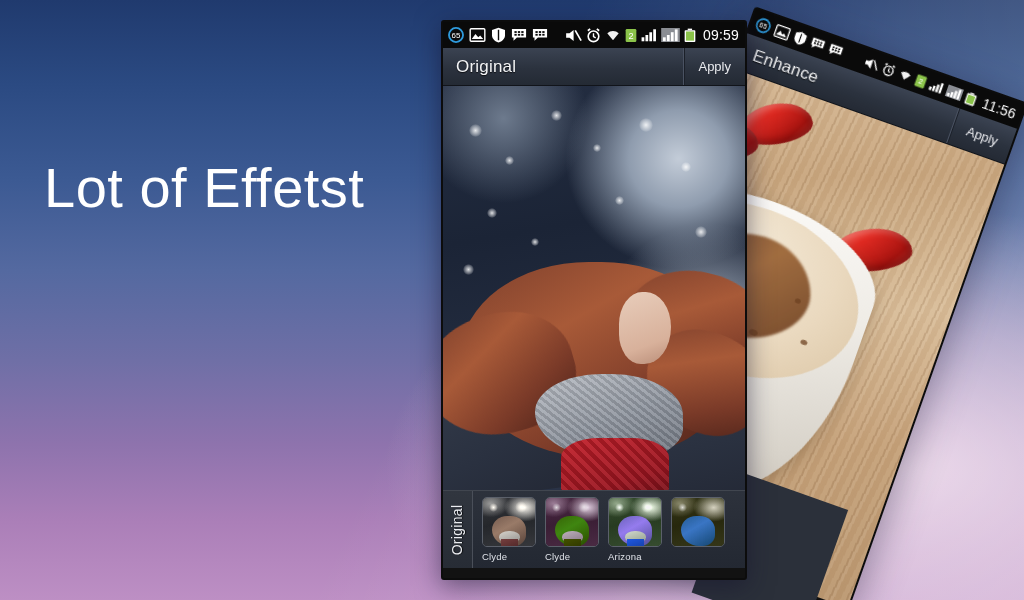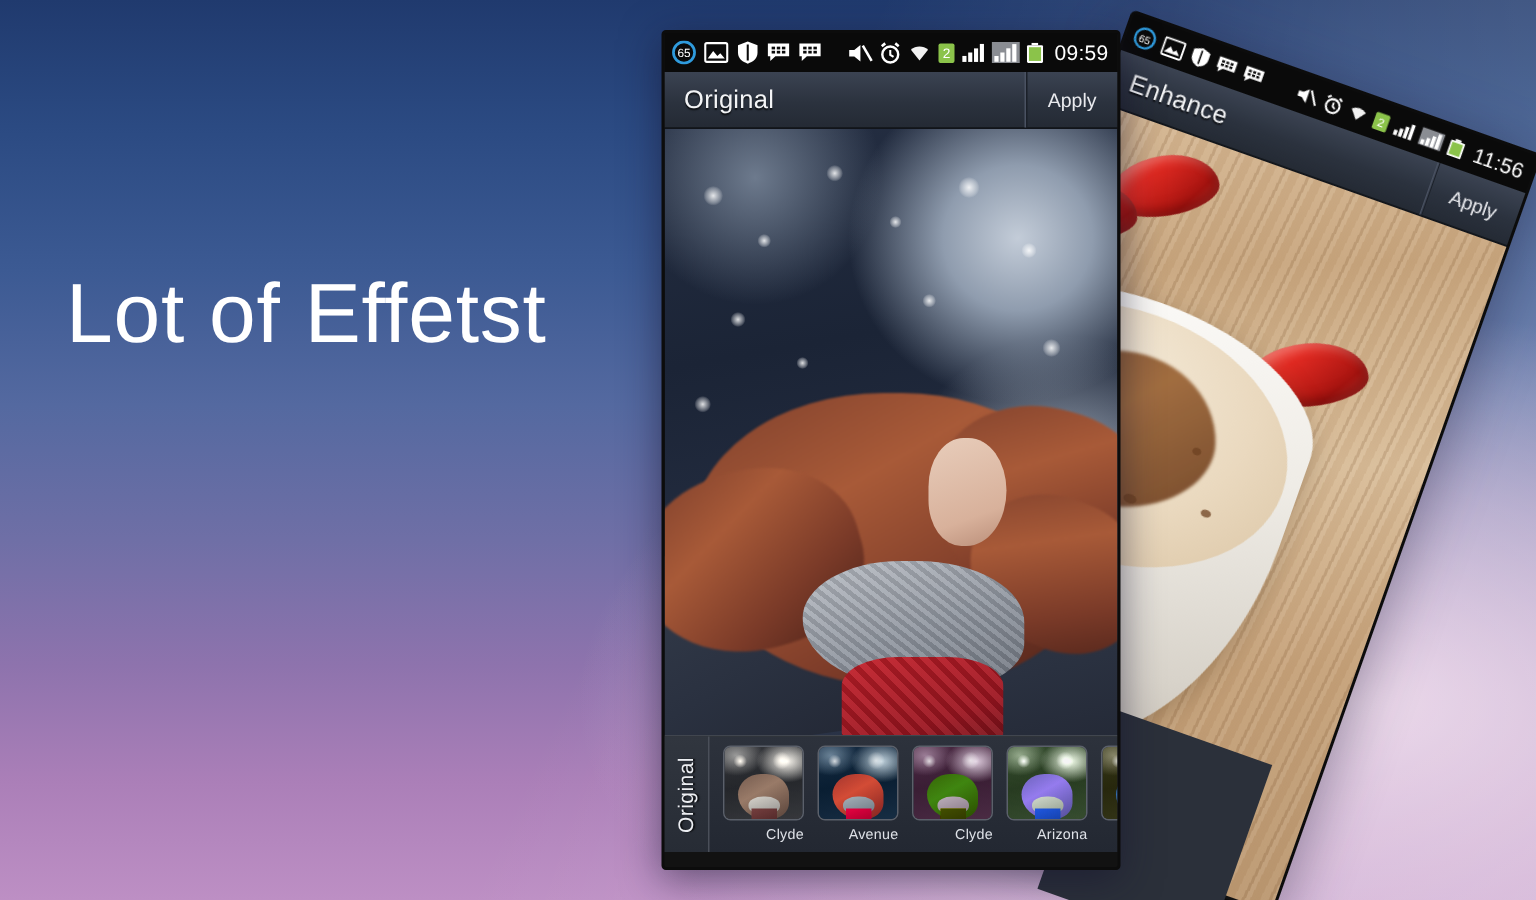--- a/index.html
+++ b/index.html
@@ -26,21 +26,21 @@
         #ab7fb8 87%,
         #bd8fc4 100%);
   }
   #bg-sheen {
     position: absolute; inset: 0;
     background: linear-gradient(115deg, rgba(255,255,255,0.00) 45%, rgba(255,255,255,0.13) 70%, rgba(255,255,255,0.22) 100%);
     pointer-events: none;
   }
 
   
-  #copy { position: absolute; left: 44px; top: 181px; }
+  #copy { position: absolute; left: 44px; top: 160px; }
   #headline {
     font-size: 56px; line-height: 1.0; color: #ffffff;
     font-weight: 400; letter-spacing: 0.5px; white-space: nowrap;
   }
   #subhead {
     font-size: 27px; color: #f2f3f8; font-weight: 400;
     margin-top: 12px; letter-spacing: 0.2px; white-space: nowrap;
   }
 
   
@@ -121,21 +121,21 @@
     width: 30px; display: flex; align-items: center; justify-content: center;
     background: linear-gradient(180deg,#31363f 0%, #272c35 100%);
     border-right: 1px solid #4a4f59;
   }
   .orig-tab span {
     transform: rotate(-90deg); white-space: nowrap;
     color: #eceef2; font-size: 14px; letter-spacing: .3px;
     text-shadow: 0 1px 1px rgba(0,0,0,.8);
   }
   .thumbs { flex: 1 1 auto; display: flex; align-items: flex-start; gap: 9px; padding: 6px 0 0 9px; overflow: hidden; }
-  .thumb-cell { width: 54px; flex: 0 0 auto; text-align: right; }
+  .thumb-cell { width: 54px; flex: 0 0 auto; text-align: left; }
   .thumb {
     width: 54px; height: 50px; border-radius: 5px; overflow: hidden;
     border: 1px solid #5b606a; position: relative;
   }
   .thumb-inner { position: absolute; inset: 0; }
   .thumb-label { color: #dfe2e8; font-size: 9.5px; margin-top: 4px; letter-spacing: .2px; }
 
   
   .mini {
     position: absolute; inset: 0;
@@ -483,34 +483,20 @@
               <div class="mini">
                 <div class="mb1"></div>
                 <div class="mb2"></div>
                 <div class="mh"></div>
                 <div class="ms"></div>
                 <div class="mr"></div>
               </div>
             </div>
           </div>
           <div class="thumb-label">Clyde</div>
-        </div>
-        <div class="thumb-cell">
-          <div class="thumb">
-            <div class="thumb-inner f-avenue">
-              <div class="mini">
-                <div class="mb1"></div>
-                <div class="mb2"></div>
-                <div class="mh"></div>
-                <div class="ms"></div>
-                <div class="mr"></div>
-              </div>
-            </div>
-          </div>
-          <div class="thumb-label">Avenue</div>
         </div>
         <div class="thumb-cell">
           <div class="thumb">
             <div class="thumb-inner f-haas">
               <div class="mini">
                 <div class="mb1"></div>
                 <div class="mb2"></div>
                 <div class="mh"></div>
                 <div class="ms"></div>
                 <div class="mr"></div>

